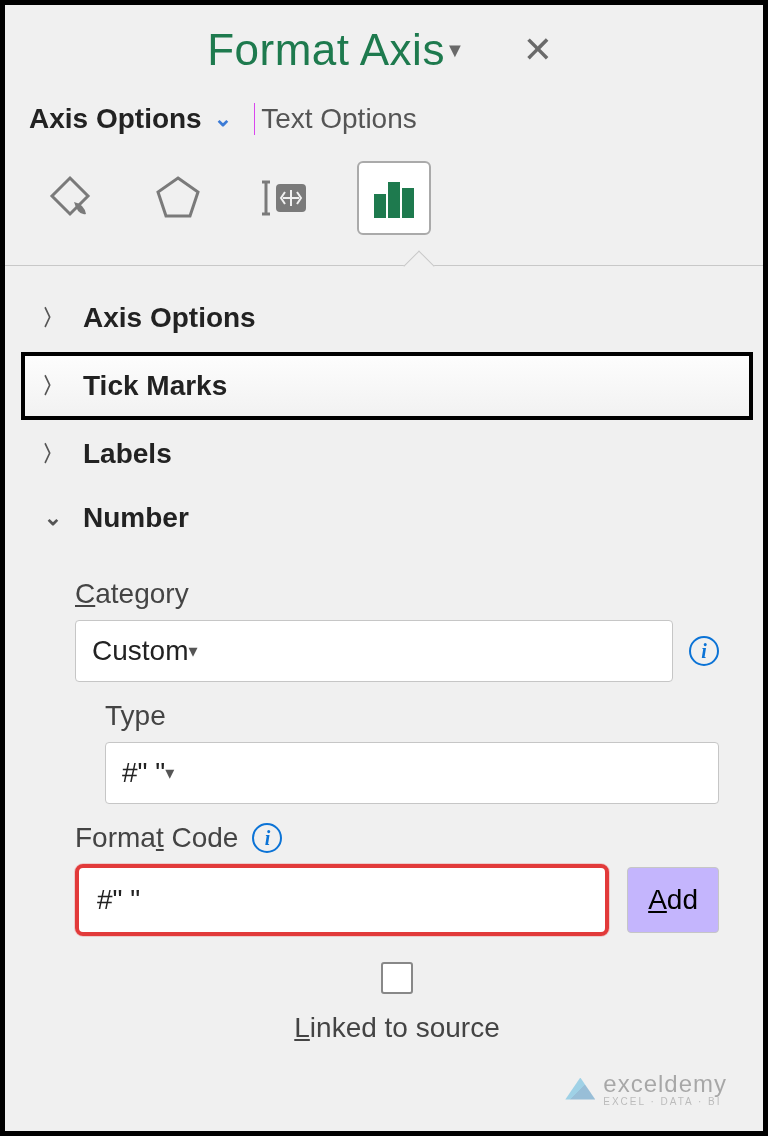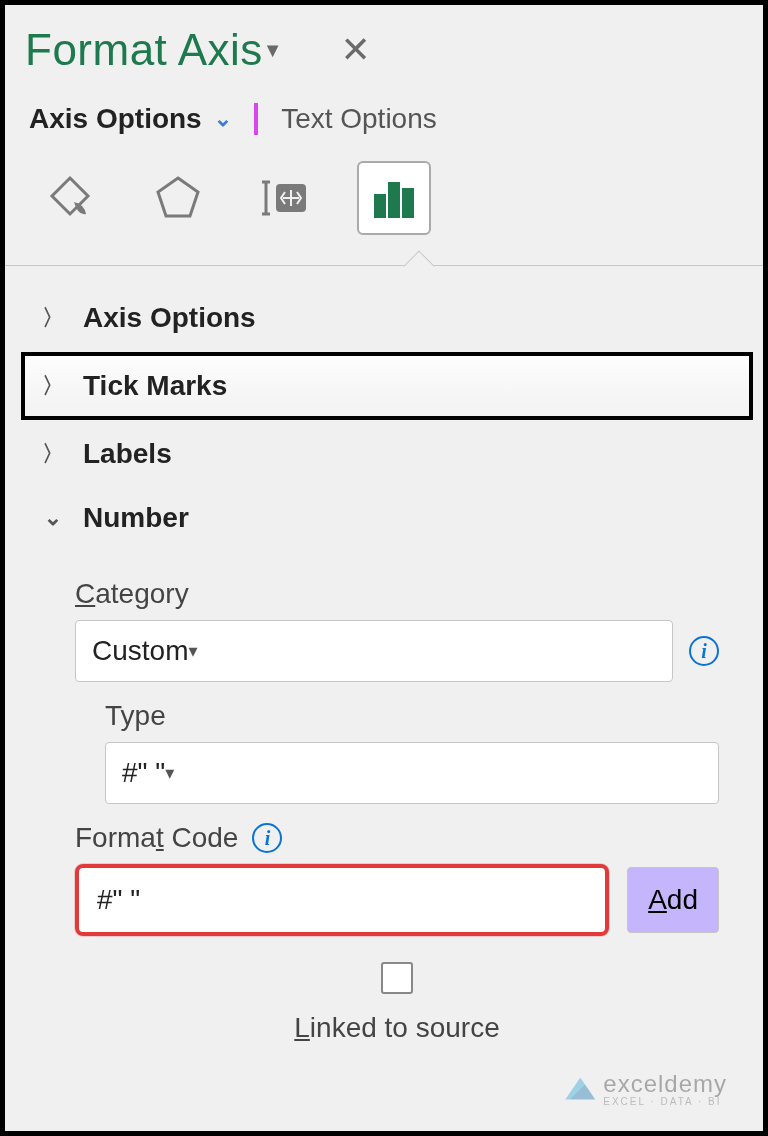--- a/index.html
+++ b/index.html
@@ -14,21 +14,21 @@
     background: #f0f0f0;
     border: 5px solid #000;
     width: 100%;
     height: 100%;
     padding: 20px 20px 0 20px;
     position: relative;
   }
   .header {
     display: flex;
     align-items: center;
-    justify-content: flex-start;
+    justify-content: center;
     margin-bottom: 28px;
   }
   .title {
     color: #1e7a4e;
     font-size: 44px;
     font-weight: 400;
     letter-spacing: 0.5px;
   }
   .header-controls {
     display: flex;
@@ -50,22 +50,22 @@
     font-weight: 700;
     font-size: 28px;
     color: #222;
     display: flex;
     align-items: center;
     gap: 12px;
   }
   .tab-inactive {
     font-size: 28px;
     color: #555;
-    padding-left: 23px;
-    border-left: 4px solid #d946ef;
+    padding-left: 6px;
+    border-left: 1px solid #d946ef;
   }
   .chev-blue { color: #3c7bd6; font-size: 22px; }
   .icon-row {
     display: flex;
     align-items: center;
     gap: 34px;
     padding: 0 8px 22px 8px;
   }
   .icon-btn {
     width: 74px; height: 74px;

